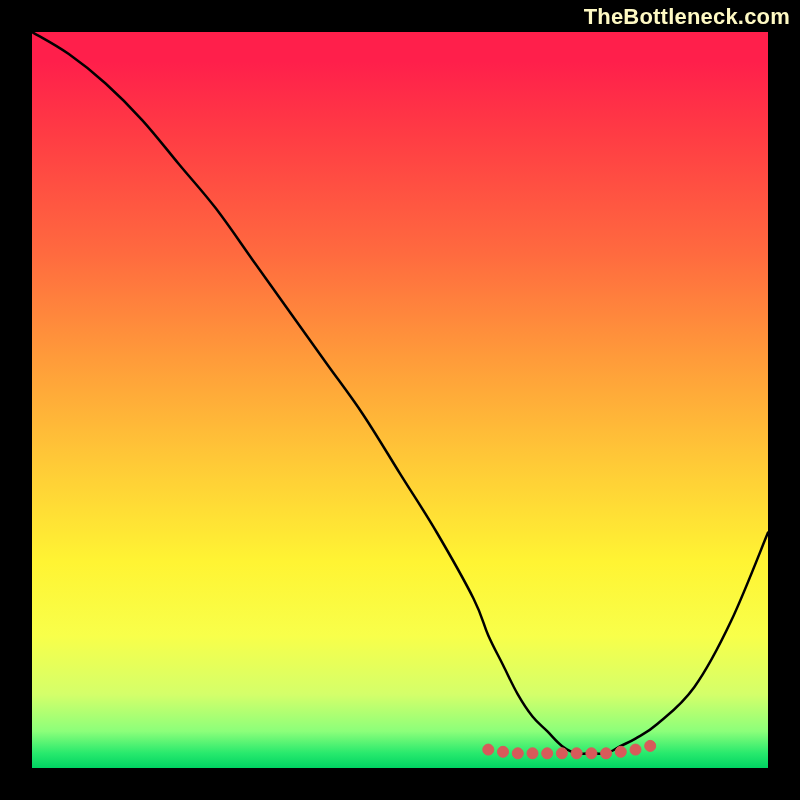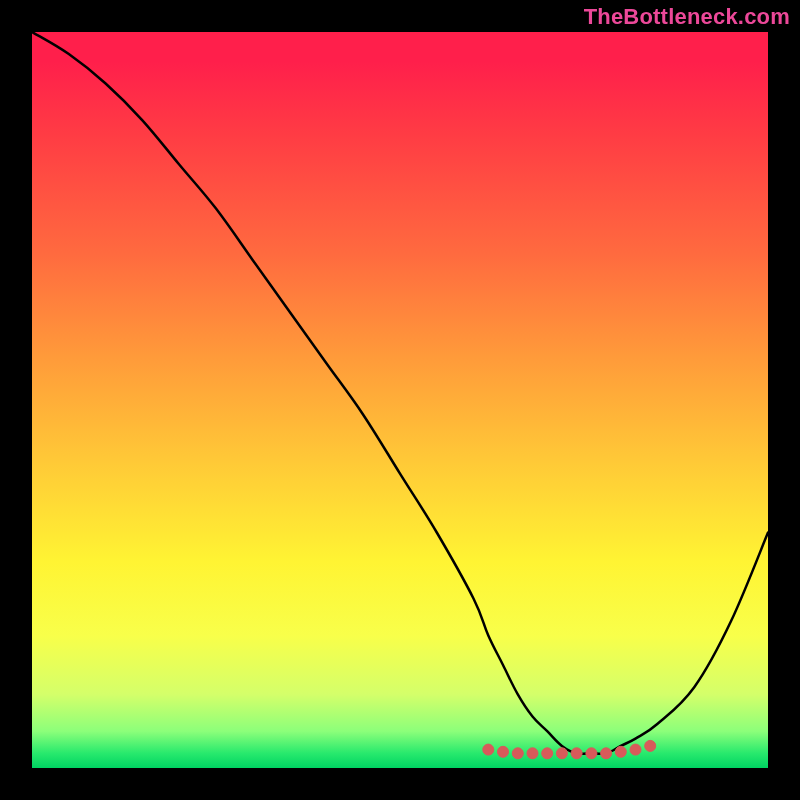--- a/index.html
+++ b/index.html
@@ -10,21 +10,21 @@
     height: 800px;
     background: #000;
   }
   .watermark {
     position: absolute;
     top: 4px;
     right: 10px;
     font-family: Arial, sans-serif;
     font-size: 22px;
     font-weight: bold;
-    color: #ec4899;
+    color: #fef9c3;
     letter-spacing: 0.2px;
     z-index: 10;
   }
   .plot-area {
     position: absolute;
     left: 32px;
     top: 32px;
     width: 736px;
     height: 736px;
     overflow: hidden;

